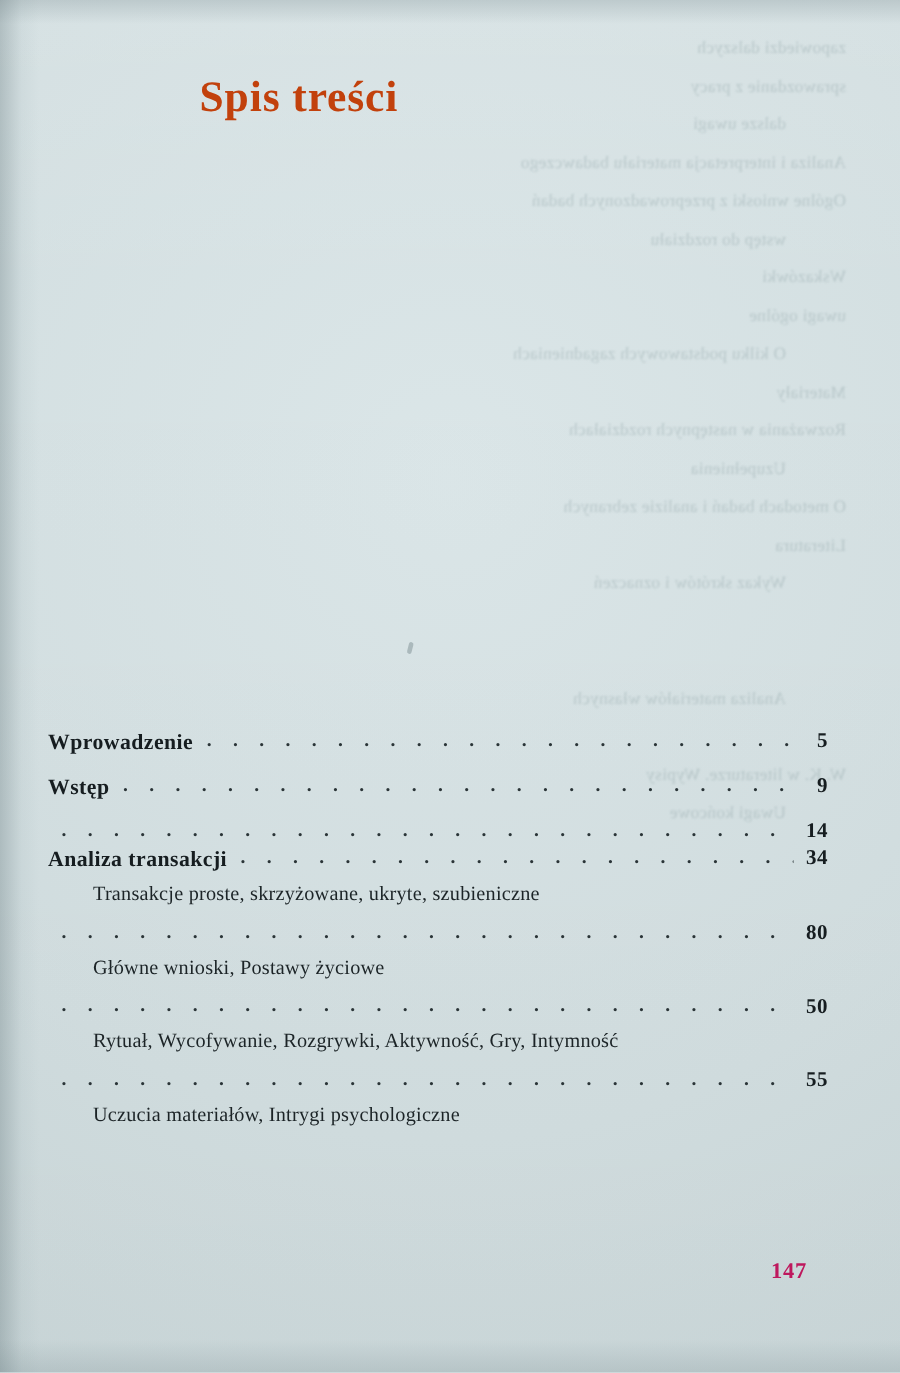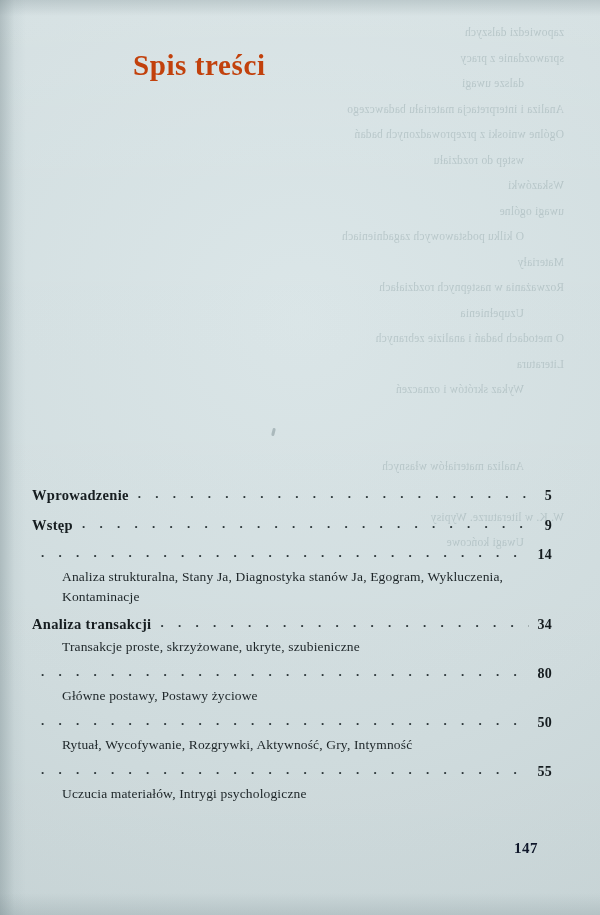--- a/index.html
+++ b/index.html
@@ -77,21 +77,21 @@
   .toc {
     position: absolute;
     left: 32px;
     top: 487px;
     width: 520px;
   }
 
   .entry {
     position: relative;
     display: flex;
-    align-items: center;
+    align-items: flex-start;
     font-weight: bold;
     font-size: 14.5px;
     letter-spacing: 0.3px;
     color: #161d20;
     margin-bottom: 2px;
   }
   .entry .etitle { white-space: nowrap; }
   .entry .leaders {
     flex: 1 1 auto;
     margin: 0 8px 0 9px;
@@ -123,21 +123,21 @@
 
   .gap-a { height: 11px; }
 
   .folio {
     position: absolute;
     right: 62px;
     bottom: 58px;
     font-size: 15px;
     font-weight: bold;
     letter-spacing: 0.5px;
-    color: #0f172a;
+    color: #be185d;
   }
 
   .speck {
     position: absolute;
     width: 3px; height: 8px;
     background: #7e9093;
     opacity: .5;
     left: 272px;
     top: 428px;
     transform: rotate(14deg);
@@ -190,32 +190,31 @@
     <div class="entry">
       <span class="etitle">Wstęp</span>
       <span class="leaders">. . . . . . . . . . . . . . . . . . . . . . . . . . . . . . . . . . . . . . . . . . . . . . . . . . . . . . . . . . . . </span>
       <span class="pageno">9</span>
     </div>
     <div class="gap-a"></div>
     <div class="entry">
       <span class="leaders">. . . . . . . . . . . . . . . . . . . . . . . . . . . . . . . . . . . . . . . . . . . . . . . . . . . . . . . . . . . . </span>
       <span class="pageno">14</span>
     </div>
-    <div class="sub">Analiza strukturalna, Stany Ja, Diagnostyka stanów Ja, Egogram, Wykluczenia, Kontaminacje</div>
     <div class="entry">
       <span class="etitle">Analiza transakcji</span>
       <span class="leaders">. . . . . . . . . . . . . . . . . . . . . . . . . . . . . . . . . . . . . . . . . . . . . . . . . . . . . . . . . . . . </span>
       <span class="pageno">34</span>
     </div>
     <div class="sub">Transakcje proste, skrzyżowane, ukryte, szubieniczne</div>
     <div class="entry">
       <span class="leaders">. . . . . . . . . . . . . . . . . . . . . . . . . . . . . . . . . . . . . . . . . . . . . . . . . . . . . . . . . . . . </span>
       <span class="pageno">80</span>
     </div>
-    <div class="sub">Główne postawy, Postawy życiowe</div>
+    <div class="sub">Główne wnioski, Postawy życiowe</div>
     <div class="entry">
       <span class="leaders">. . . . . . . . . . . . . . . . . . . . . . . . . . . . . . . . . . . . . . . . . . . . . . . . . . . . . . . . . . . . </span>
       <span class="pageno">50</span>
     </div>
     <div class="sub">Rytuał, Wycofywanie, Rozgrywki, Aktywność, Gry, Intymność</div>
     <div class="entry">
       <span class="leaders">. . . . . . . . . . . . . . . . . . . . . . . . . . . . . . . . . . . . . . . . . . . . . . . . . . . . . . . . . . . . </span>
       <span class="pageno">55</span>
     </div>
     <div class="sub">Uczucia materiałów, Intrygi psychologiczne</div>

